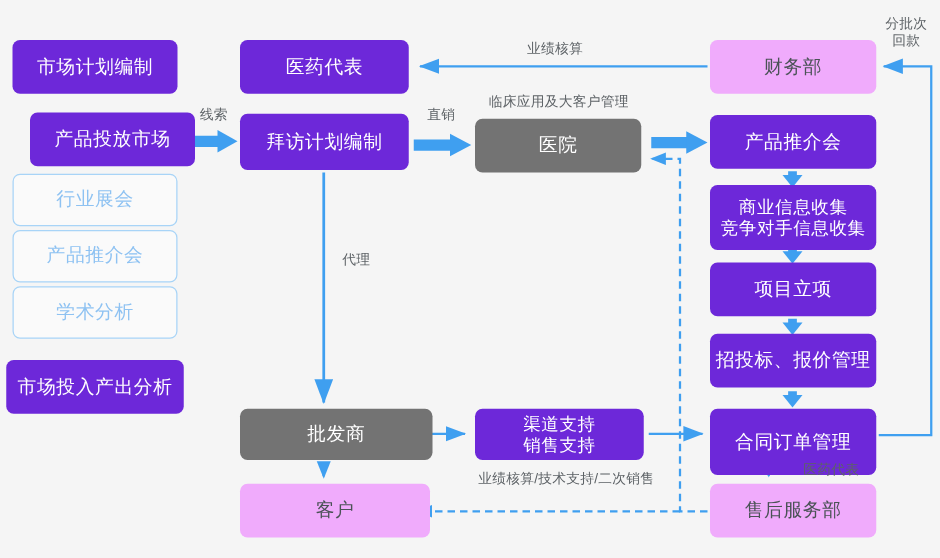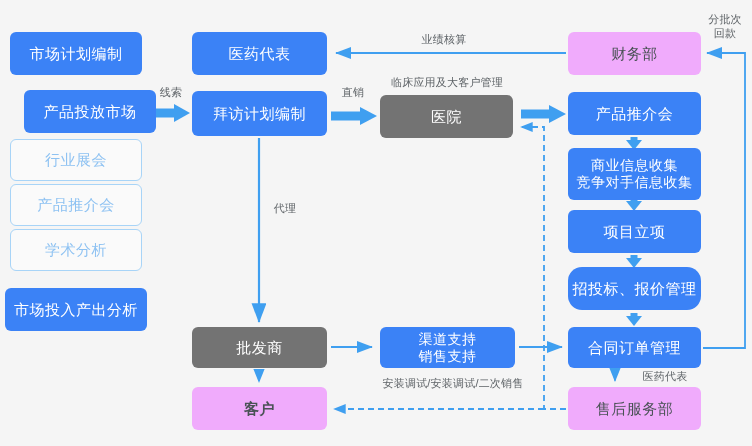--- a/index.html
+++ b/index.html
@@ -17,21 +17,21 @@
     position:absolute;
     box-sizing:border-box;
     display:flex;align-items:center;justify-content:center;
     text-align:center;
     border-radius:6px;
     line-height:1.18;
     white-space:pre-line;
     font-size:15px;
     letter-spacing:.5px;
   }
-  .n-blue{background:#3b82f6;color:#ffffff;}
+  .n-blue{background:#6d28d9;color:#ffffff;}
   .n-green{background:#737373;color:#ffffff;}
   .n-lightblue{background:#f0abfc;color:#4a5256;}
   .n-outline{background:#fafafa;border:1px solid #a8d4f7;color:#8ec2f2;}
 
   .elabel{
     position:absolute;
     color:#5d6266;
     font-size:11px;
     line-height:1.25;
     white-space:pre-line;
@@ -113,40 +113,40 @@
 
   <div id="nodes">
       <div class="node n-blue" style="left: 10px; top: 32px; width: 132px; height: 43px;">市场计划编制</div>
       <div class="node n-blue" style="left: 24px; top: 90px; width: 132px; height: 43px;">产品投放市场</div>
       <div class="node n-outline" style="left: 10px; top: 139px; width: 132px; height: 42px;">行业展会</div>
       <div class="node n-outline" style="left: 10px; top: 184px; width: 132px; height: 42px;">产品推介会</div>
       <div class="node n-outline" style="left: 10px; top: 229px; width: 132px; height: 42px;">学术分析</div>
       <div class="node n-blue" style="left: 5px; top: 288px; width: 142px; height: 43px;">市场投入产出分析</div>
       <div class="node n-blue" style="left: 192px; top: 32px; width: 135px; height: 43px;">医药代表</div>
       <div class="node n-blue" style="left: 192px; top: 91px; width: 135px; height: 45px;">拜访计划编制</div>
-      <div class="node n-green" style="left: 192px; top: 327px; width: 135px; height: 41px;">批发商</div>
-      <div class="node n-lightblue" style="left: 192px; top: 387px; width: 135px; height: 43px; font-weight: bold;">客户</div>
+      <div class="node n-green" style="left: 192px; top: 327px; width: 154px; height: 41px;">批发商</div>
+      <div class="node n-lightblue" style="left: 192px; top: 387px; width: 152px; height: 43px;">客户</div>
       <div class="node n-green" style="left: 380px; top: 95px; width: 133px; height: 43px;">医院</div>
       <div class="node n-blue" style="left: 380px; top: 327px; width: 135px; height: 41px; font-size: 14px;">渠道支持
 销售支持</div>
       <div class="node n-lightblue" style="left: 568px; top: 32px; width: 133px; height: 43px;">财务部</div>
       <div class="node n-blue" style="left: 568px; top: 92px; width: 133px; height: 43px;">产品推介会</div>
       <div class="node n-blue" style="left: 568px; top: 148px; width: 133px; height: 52px; font-size: 14px;">商业信息收集
 竞争对手信息收集</div>
       <div class="node n-blue" style="left: 568px; top: 210px; width: 133px; height: 43px;">项目立项</div>
-      <div class="node n-blue" style="left: 568px; top: 267px; width: 133px; height: 43px; border-radius: 14px;">招投标、报价管理</div>
-      <div class="node n-blue" style="left: 568px; top: 327px; width: 133px; height: 41px;">合同订单管理</div>
+      <div class="node n-blue" style="left: 568px; top: 267px; width: 133px; height: 43px;">招投标、报价管理</div>
+      <div class="node n-blue" style="left: 568px; top: 327px; width: 133px; height: 53px;">合同订单管理</div>
       <div class="node n-lightblue" style="left: 568px; top: 387px; width: 133px; height: 43px;">售后服务部</div>
     </div>
 
   <div id="labels">
       <div class="elabel" style="left: 148px; top: 86px; width: 46px;">线索</div>
       <div class="elabel" style="left: 262px; top: 202px; width: 46px;">代理</div>
       <div class="elabel" style="left: 330px; top: 86px; width: 46px;">直销</div>
       <div class="elabel" style="left: 376px; top: 76px; width: 142px;">临床应用及大客户管理</div>
       <div class="elabel" style="left: 396px; top: 33px; width: 96px; text-align: center;">业绩核算</div>
       <div class="elabel" style="left: 702px; top: 13px; width: 46px;">分批次
 回款</div>
       <div class="elabel" style="left: 630px; top: 370px; width: 70px;">医药代表</div>
-      <div class="elabel" style="left: 348px; top: 377px; width: 210px;">安装调试/安装调试/二次销售</div>
+      <div class="elabel" style="left: 348px; top: 377px; width: 210px;">业绩核算/技术支持/二次销售</div>
     </div>
 
 </div>
 
 </body></html>

